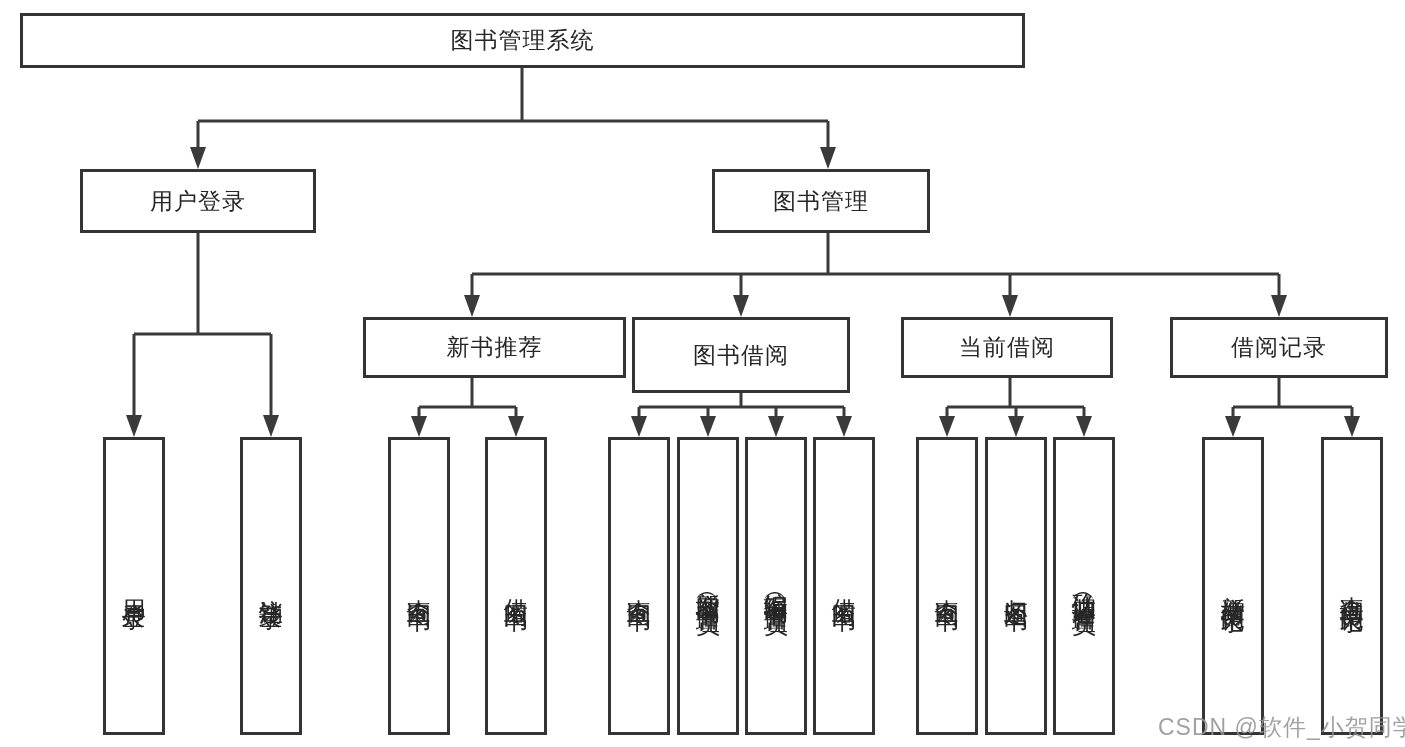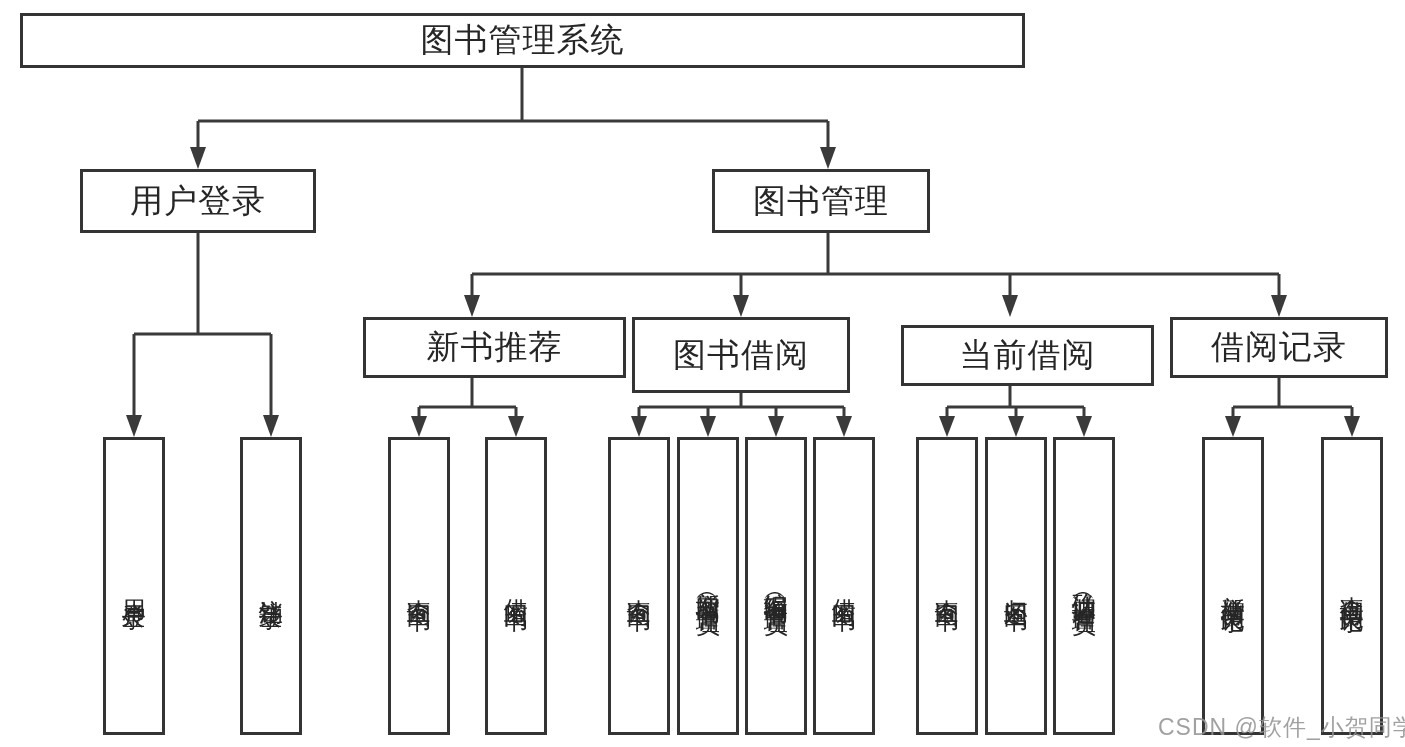--- a/index.html
+++ b/index.html
@@ -15,21 +15,21 @@
   .wires polygon{fill:#3a3a3a;stroke:none;}
   .node{
     position:absolute;
     box-sizing:border-box;
     background:#ffffff;
     border:3px solid #343434;
     display:flex;align-items:center;justify-content:center;
     color:#262626;
     z-index:1;
   }
-  .node.h{font-size:33px;letter-spacing:1px;text-align:center;}
+  .node.h{font-size:23px;letter-spacing:1px;text-align:center;}
   .node.v{
     writing-mode:vertical-rl;
     font-size:24px;
     line-height:1.15;
     letter-spacing:3px;
     text-align:center;
   }
   .watermark{
     position:absolute;
     left:1158px;top:712px;
@@ -98,21 +98,21 @@
   <div class="node h" style="left:712px;top:169px;width:218px;height:64px">
     <span>图书管理</span>
   </div>
 
   <div class="node h" style="left:363px;top:317px;width:263px;height:61px">
     <span>新书推荐</span>
   </div>
   <div class="node h" style="left:632px;top:317px;width:218px;height:76px">
     <span>图书借阅</span>
   </div>
-  <div class="node h" style="left:901px;top:325px;width:253px;height:61px">
+  <div class="node h" style="left:901px;top:317px;width:212px;height:61px">
     <span>当前借阅</span>
   </div>
   <div class="node h" style="left:1170px;top:317px;width:218px;height:61px">
     <span>借阅记录</span>
   </div>
 
   <div class="node v" style="left:103px;top:437px;width:62px;height:298px">
     <span>用户登录</span>
   </div>
   <div class="node v" style="left:240px;top:437px;width:62px;height:298px">

